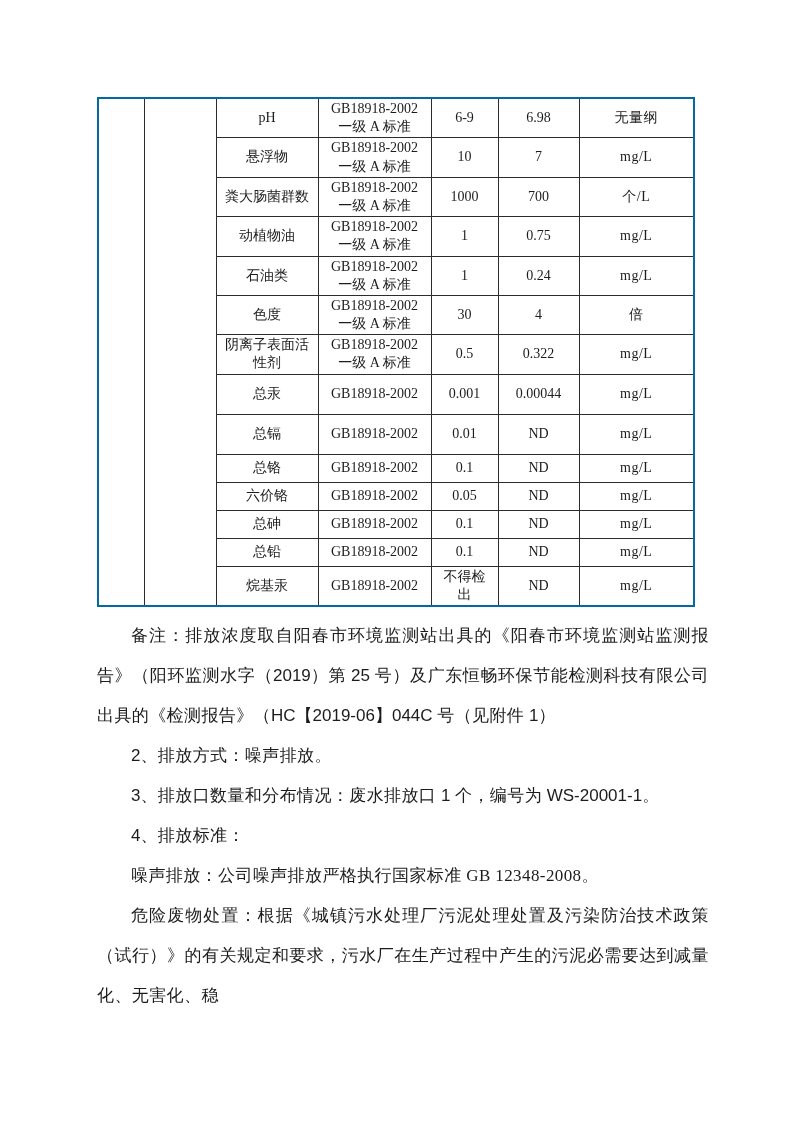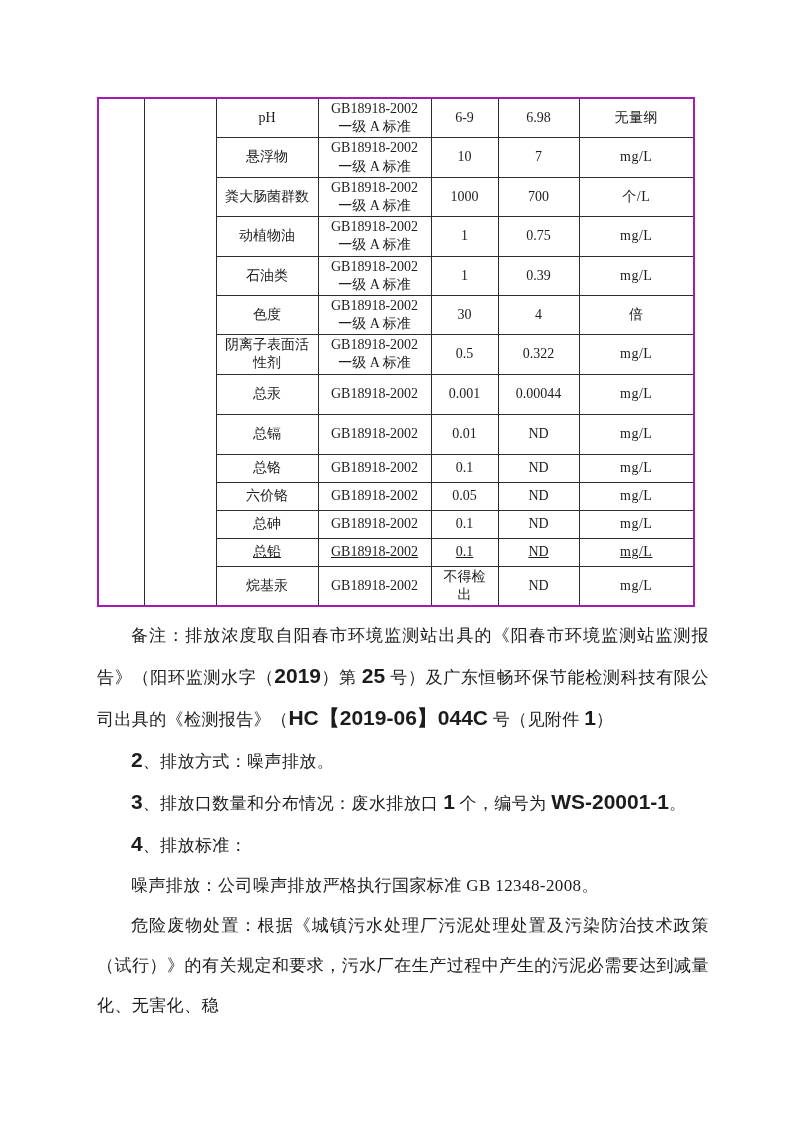--- a/index.html
+++ b/index.html
@@ -18,21 +18,21 @@
   .page {
     position: absolute;
     left: 97px;
     top: 97px;
     width: 612px;
   }
   table.etable {
     border-collapse: collapse;
     table-layout: fixed;
     width: 596px;
-    border: 2px solid #a21caf;
+    border: 2px solid #0369a1;
   }
   table.etable td {
     border: 1px solid #2c2c2c;
     text-align: center;
     vertical-align: middle;
     font-size: 14px;
     line-height: 1.3;
     padding: 1px 8px;
     overflow: hidden;
   }
@@ -48,22 +48,22 @@
   .paras p {
     margin: 0;
     font-size: 17px;
     line-height: 40px;
     text-align: justify;
     text-indent: 34px;
     letter-spacing: 0.4px;
   }
   .latin-sans {
     font-family: "Liberation Sans", "DejaVu Sans", sans-serif;
-    font-weight: 700;
-    font-size: 21px;
+    font-weight: 400;
+    font-size: 17px;
     letter-spacing: 0;
   }
 </style>
 </head>
 <body>
 
 <div class="page">
   <table class="etable">
     <colgroup>
       <col style="width:46px">
@@ -102,21 +102,21 @@
           <td class="c-param">动植物油</td>
           <td class="c-std"><span>GB18918-2002</span><br><span>一级 A 标准</span></td>
           <td class="c-limit">1</td>
           <td class="c-val">0.75</td>
           <td class="c-unit">mg/L</td>
         </tr>
         <tr style="height: 35px;">
           <td class="c-param">石油类</td>
           <td class="c-std"><span>GB18918-2002</span><br><span>一级 A 标准</span></td>
           <td class="c-limit">1</td>
-          <td class="c-val">0.39</td>
+          <td class="c-val">0.24</td>
           <td class="c-unit">mg/L</td>
         </tr>
         <tr style="height: 35px;">
           <td class="c-param">色度</td>
           <td class="c-std"><span>GB18918-2002</span><br><span>一级 A 标准</span></td>
           <td class="c-limit">30</td>
           <td class="c-val">4</td>
           <td class="c-unit">倍</td>
         </tr>
         <tr style="height: 38px;">
@@ -154,21 +154,21 @@
           <td class="c-val">ND</td>
           <td class="c-unit">mg/L</td>
         </tr>
         <tr style="height: 28px; margin-top: 16px;">
           <td class="c-param">总砷</td>
           <td class="c-std"><span>GB18918-2002</span></td>
           <td class="c-limit">0.1</td>
           <td class="c-val">ND</td>
           <td class="c-unit">mg/L</td>
         </tr>
-        <tr style="height: 28px; text-decoration: underline;">
+        <tr style="height: 28px;">
           <td class="c-param">总铅</td>
           <td class="c-std"><span>GB18918-2002</span></td>
           <td class="c-limit">0.1</td>
           <td class="c-val">ND</td>
           <td class="c-unit">mg/L</td>
         </tr>
         <tr style="height: 28px;">
           <td class="c-param">烷基汞</td>
           <td class="c-std"><span>GB18918-2002</span></td>
           <td class="c-limit">不得检出</td>

